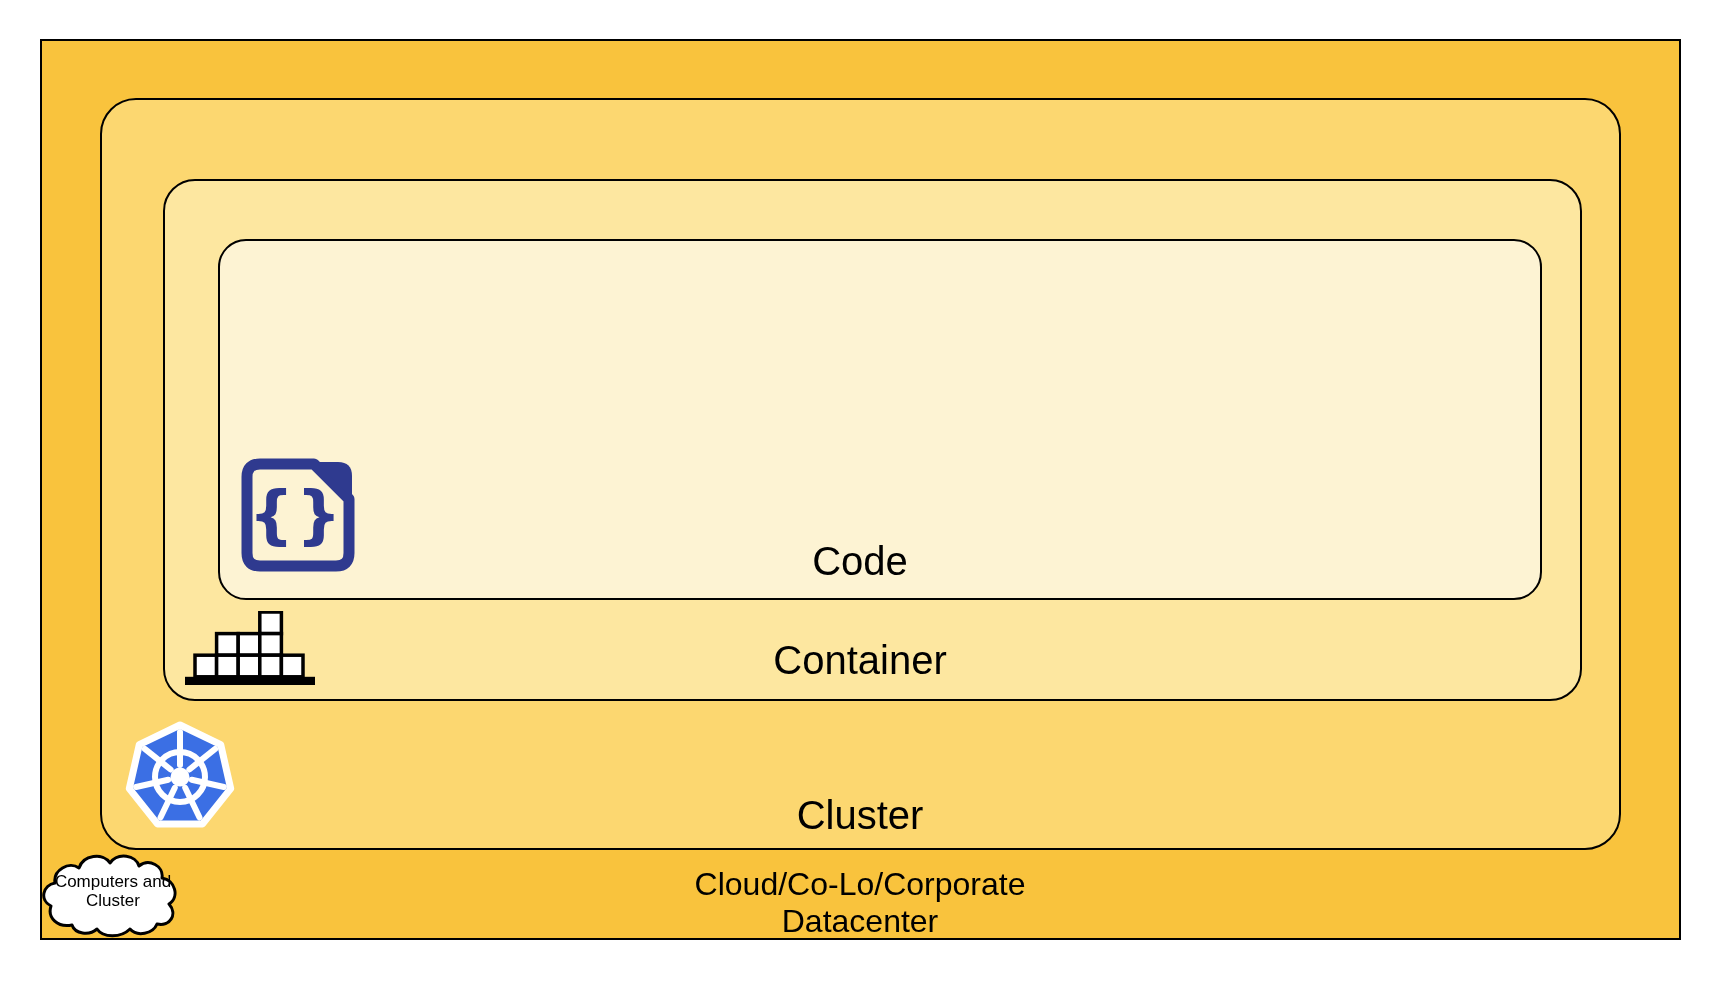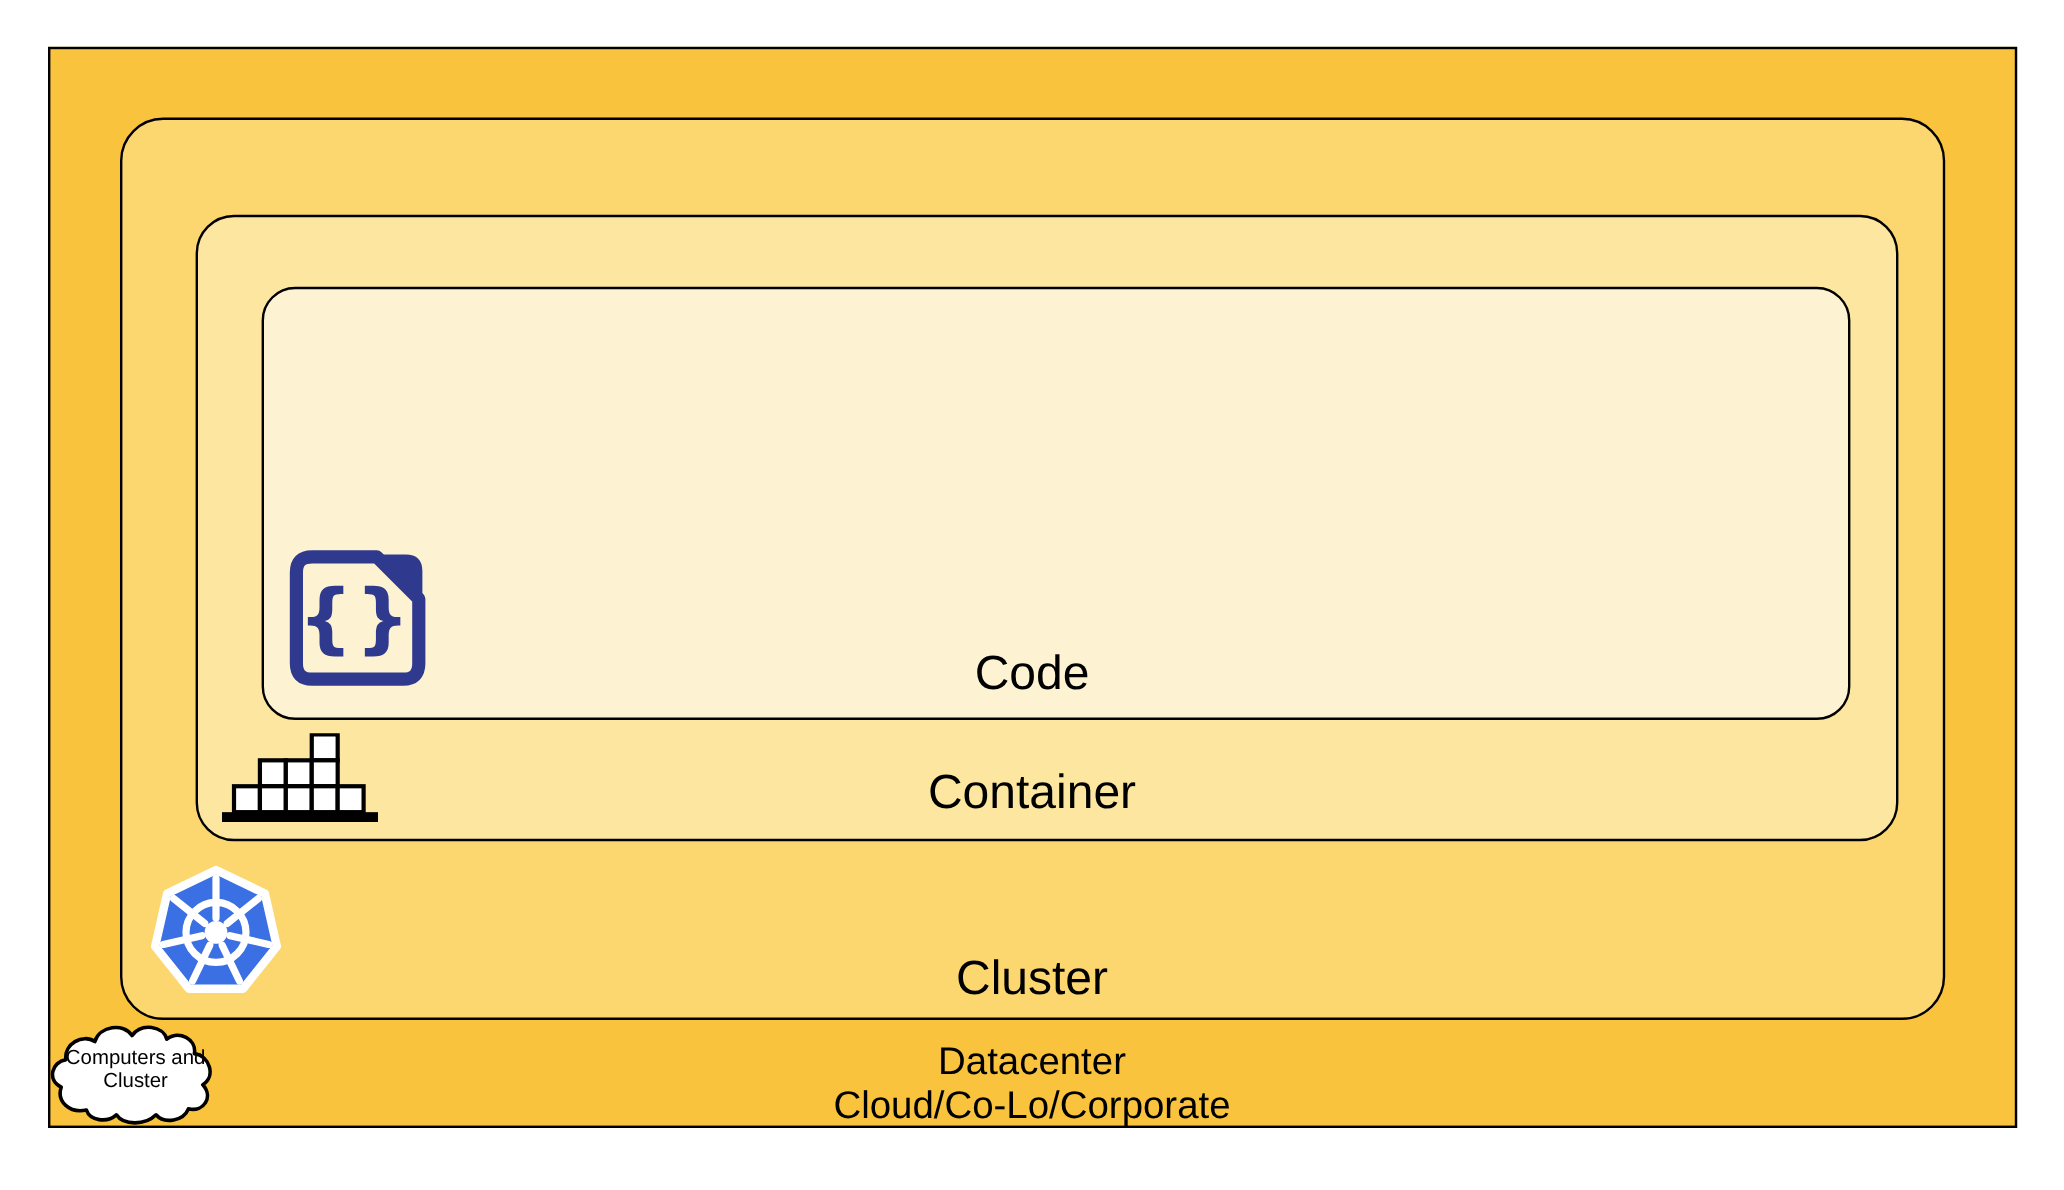--- a/index.html
+++ b/index.html
@@ -43,22 +43,22 @@
 
   <div class="layer layer-datacenter"></div>
   <div class="layer layer-cluster"></div>
   <div class="layer layer-container"></div>
   <div class="layer layer-code"></div>
 
   <div class="layer-label label-code">Code</div>
   <div class="layer-label label-cluster">Cluster</div>
   <div class="layer-label label-container">Container</div>
   <div class="label-datacenter">
+    <div>Cloud/Co-Lo/Corporate</div>
     <div>Datacenter</div>
-    <div>Cloud/Co-Lo/Corporate</div>
   </div>
 
   <svg class="icon icon-code-file" viewBox="0 0 120 118" xmlns="http://www.w3.org/2000/svg">
     <path d="M76,8 H22 Q9,8 9,21 V97 Q9,110 22,110 H98 Q111,110 111,97 V43 Z" fill="none" stroke="#2F3A8F" stroke-width="11" stroke-linejoin="round"></path>
     <path d="M78,6 L114,42 L114,20 Q114,6 100,6 Z" fill="#2F3A8F"></path>
     <text x="58" y="81" font-size="64" font-weight="bold" text-anchor="middle" fill="#2F3A8F" font-family="DejaVu Sans, sans-serif" letter-spacing="2">{}</text>
   </svg>
 
   <svg class="icon icon-container-stack" viewBox="0 0 130 74" xmlns="http://www.w3.org/2000/svg">
     <g fill="#FFFFFF" stroke="#000000" stroke-width="3.5">

